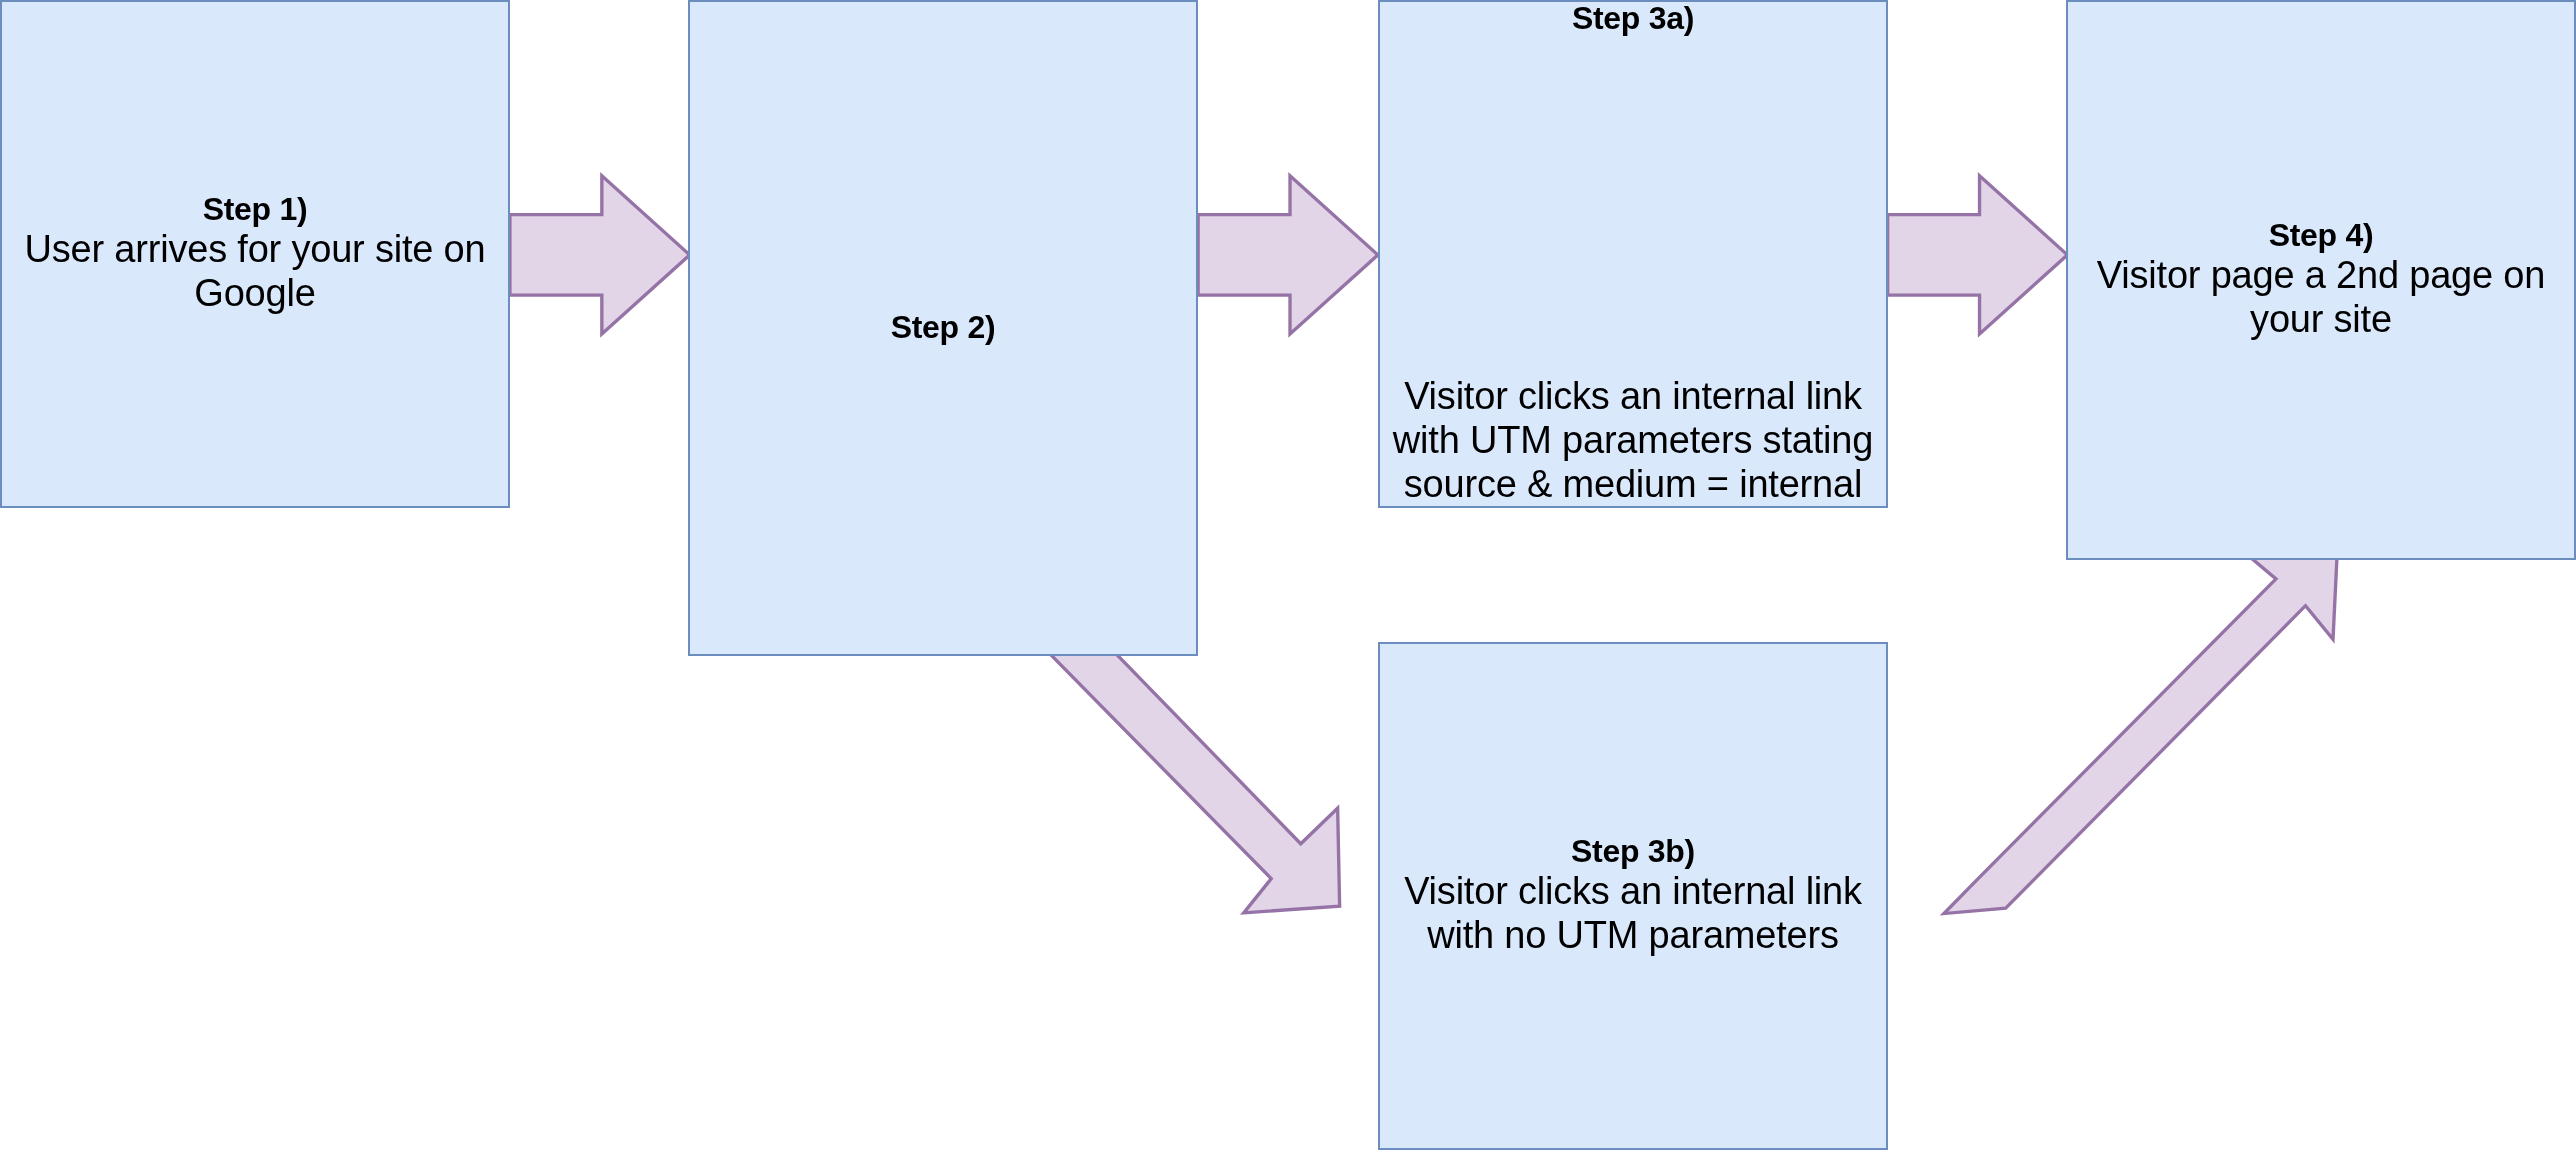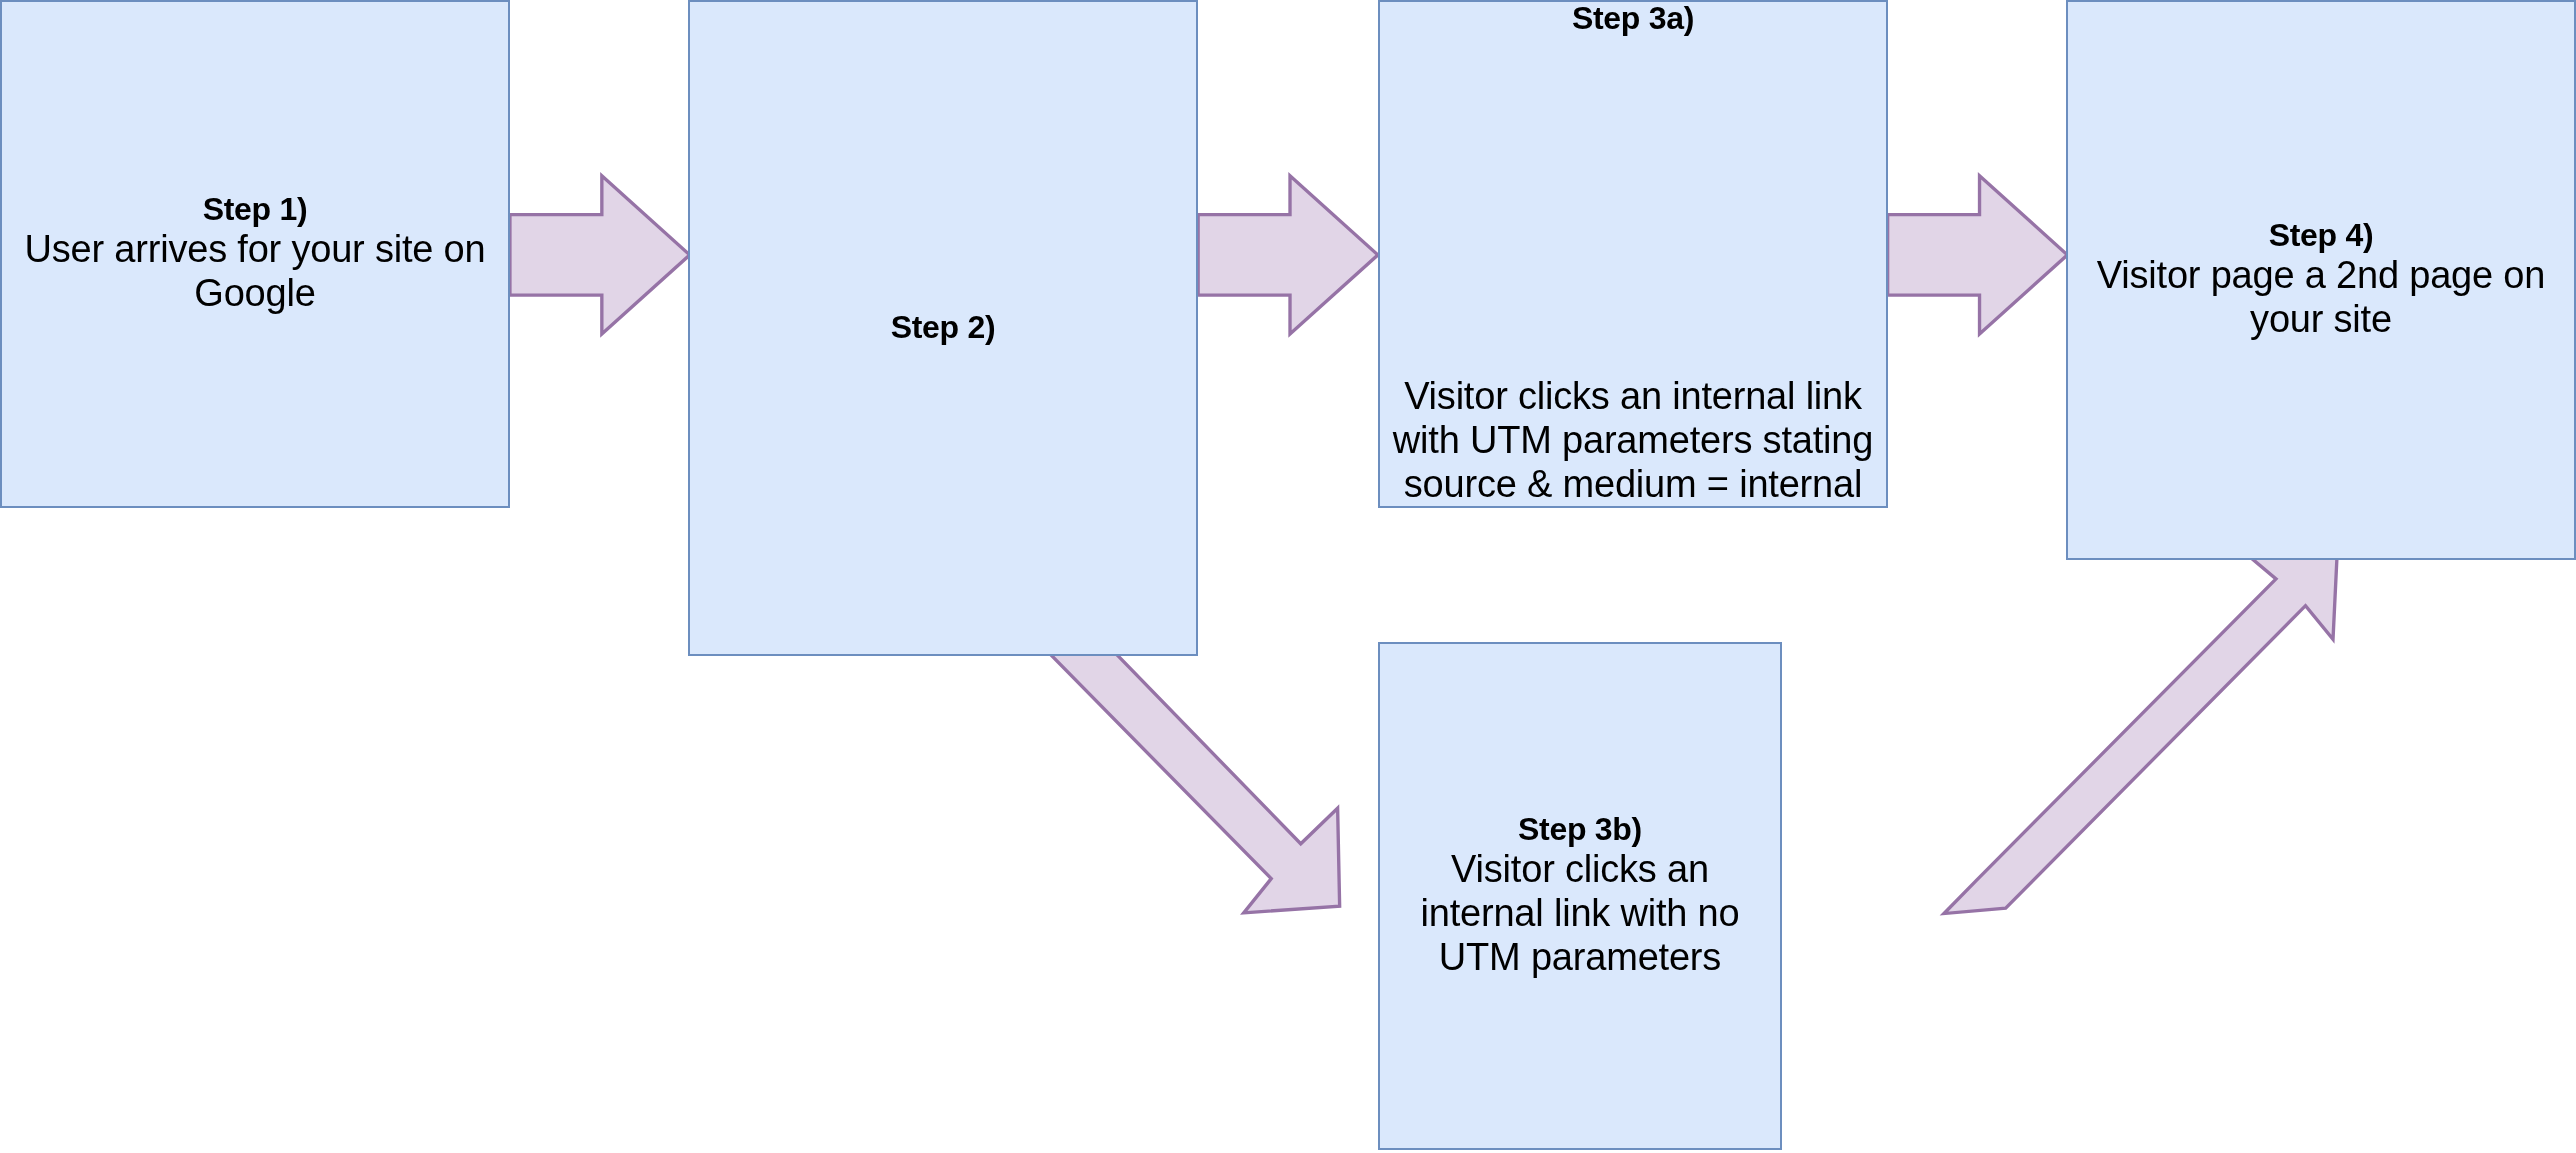--- a/index.html
+++ b/index.html
@@ -86,19 +86,19 @@
   <div class="node" style="left:1378px; top:0px; width:510px; height:508px;justify-content:space-between;">
     <div class="node-title">Step 3a)</div>
     <div class="node-body">Visitor clicks an internal link with UTM parameters stating source &amp; medium = internal</div>
   </div>
 
   <div class="node" style="left:2066px; top:0px; width:510px; height:560px;">
     <div class="node-title">Step 4)</div>
     <div class="node-body">Visitor page a 2nd page on your site</div>
   </div>
 
-  <div class="node" style="left:1378px; top:642px; width:404px; height:508px;">
+  <div class="node" style="left:1378px; top:642px; width:510px; height:508px;">
     <div class="node-title">Step 3b)</div>
     <div class="node-body">Visitor clicks an internal link with no UTM parameters</div>
   </div>
 
 </div>
 
 
 </body></html>

